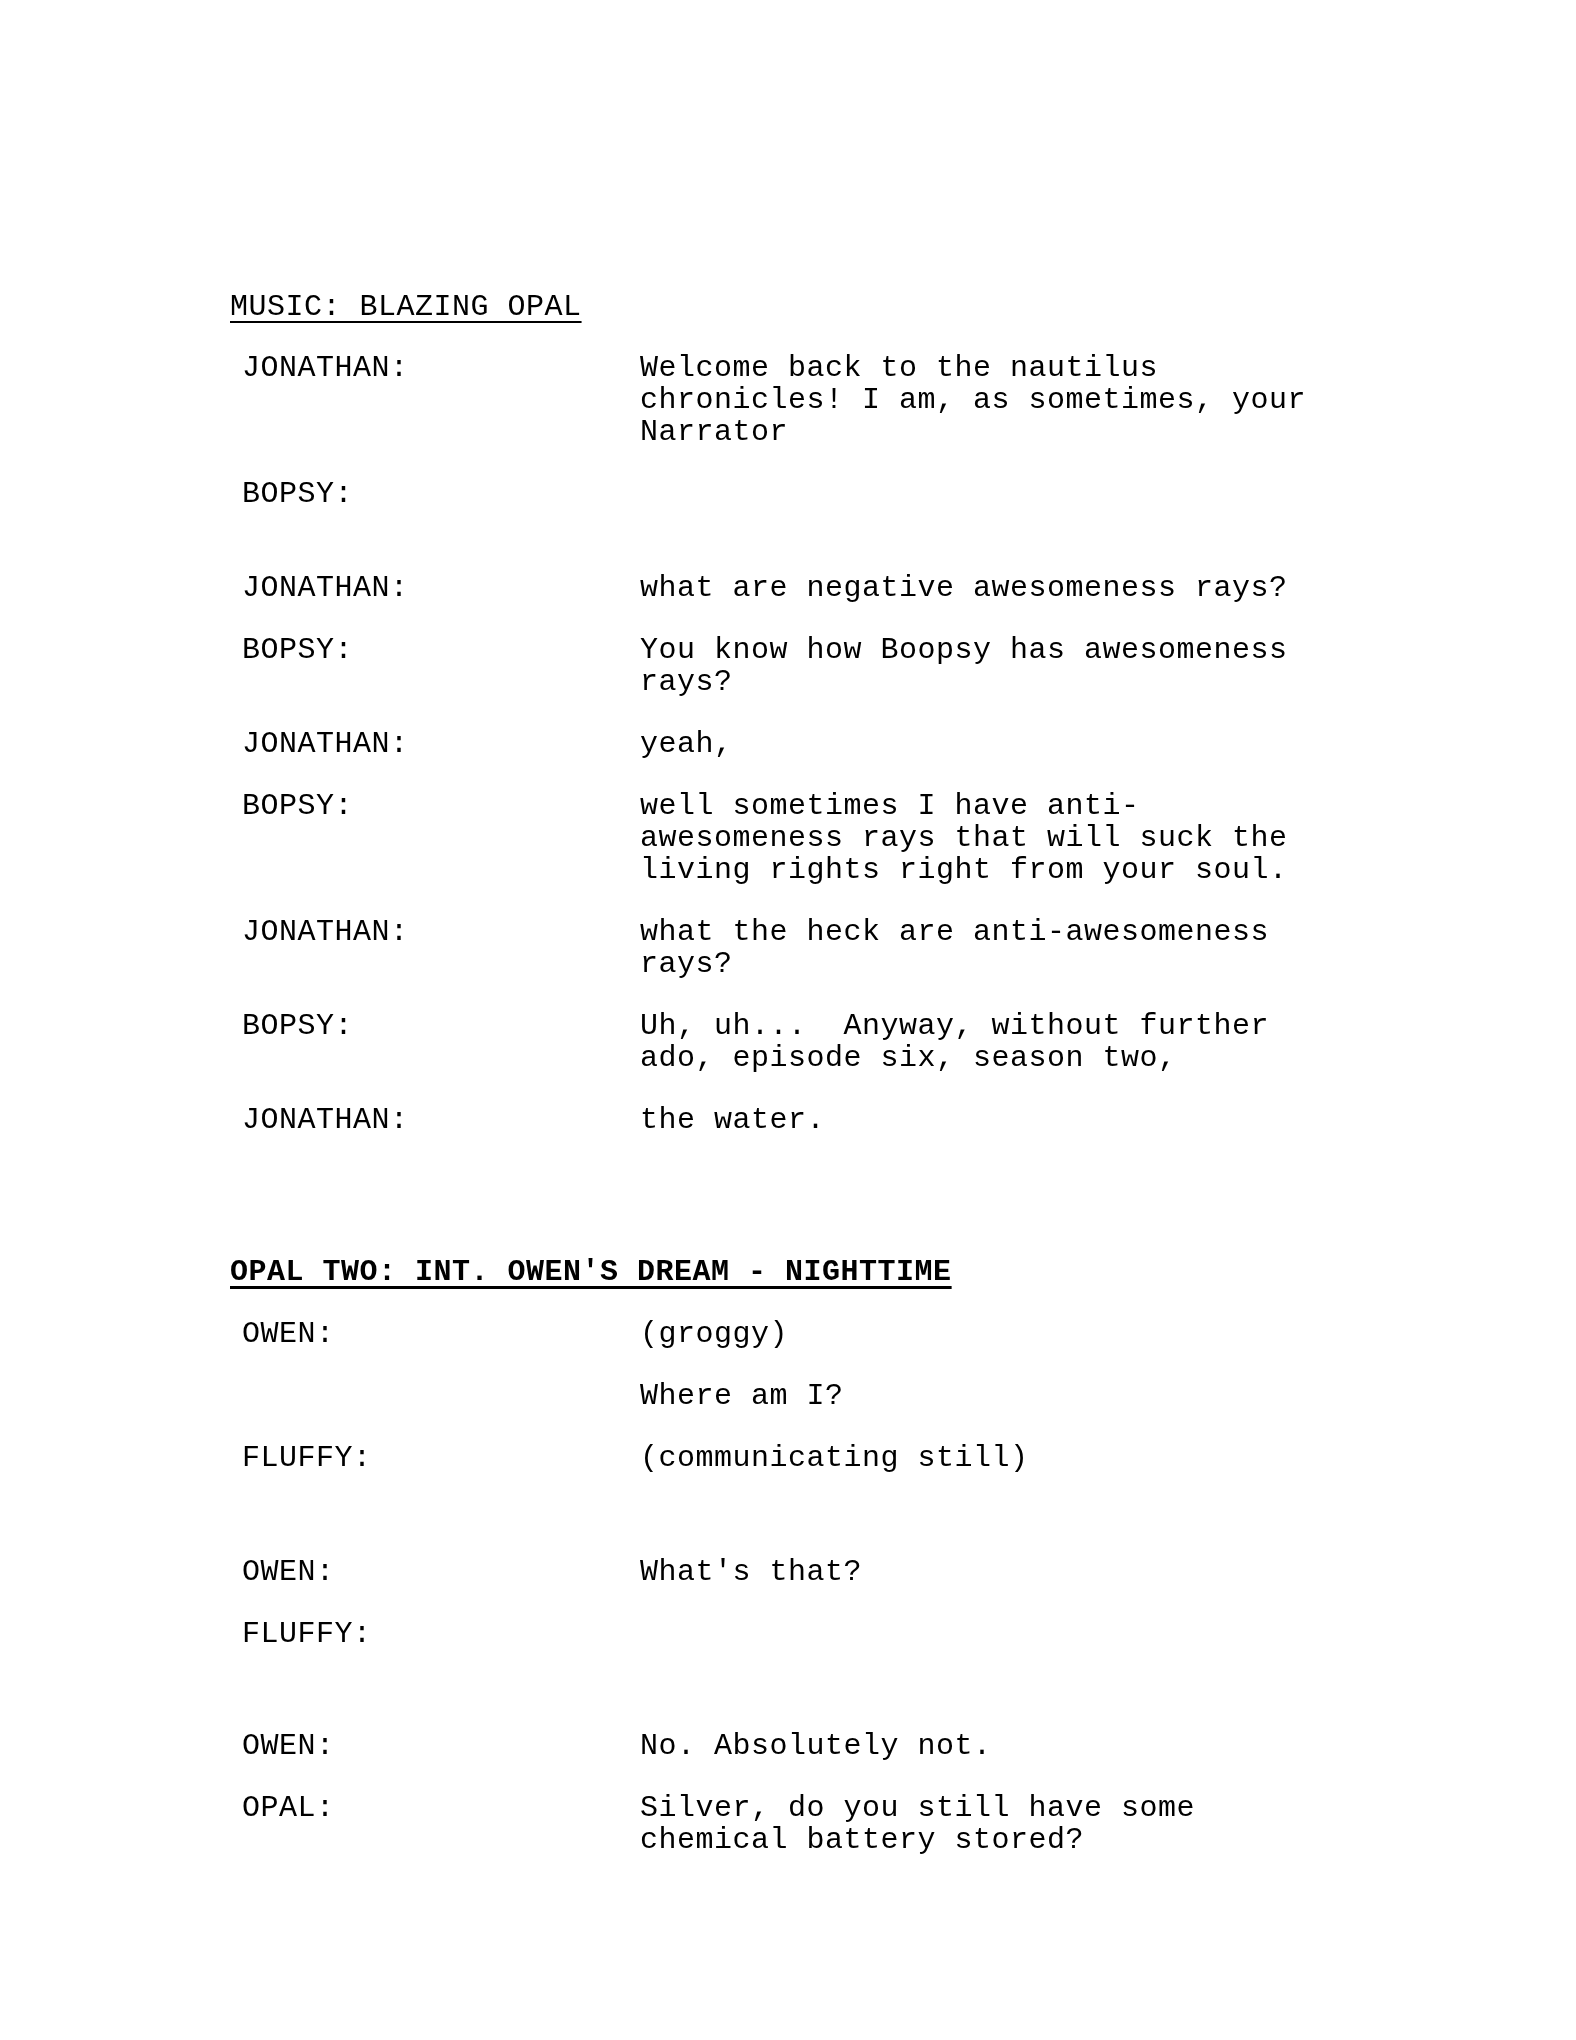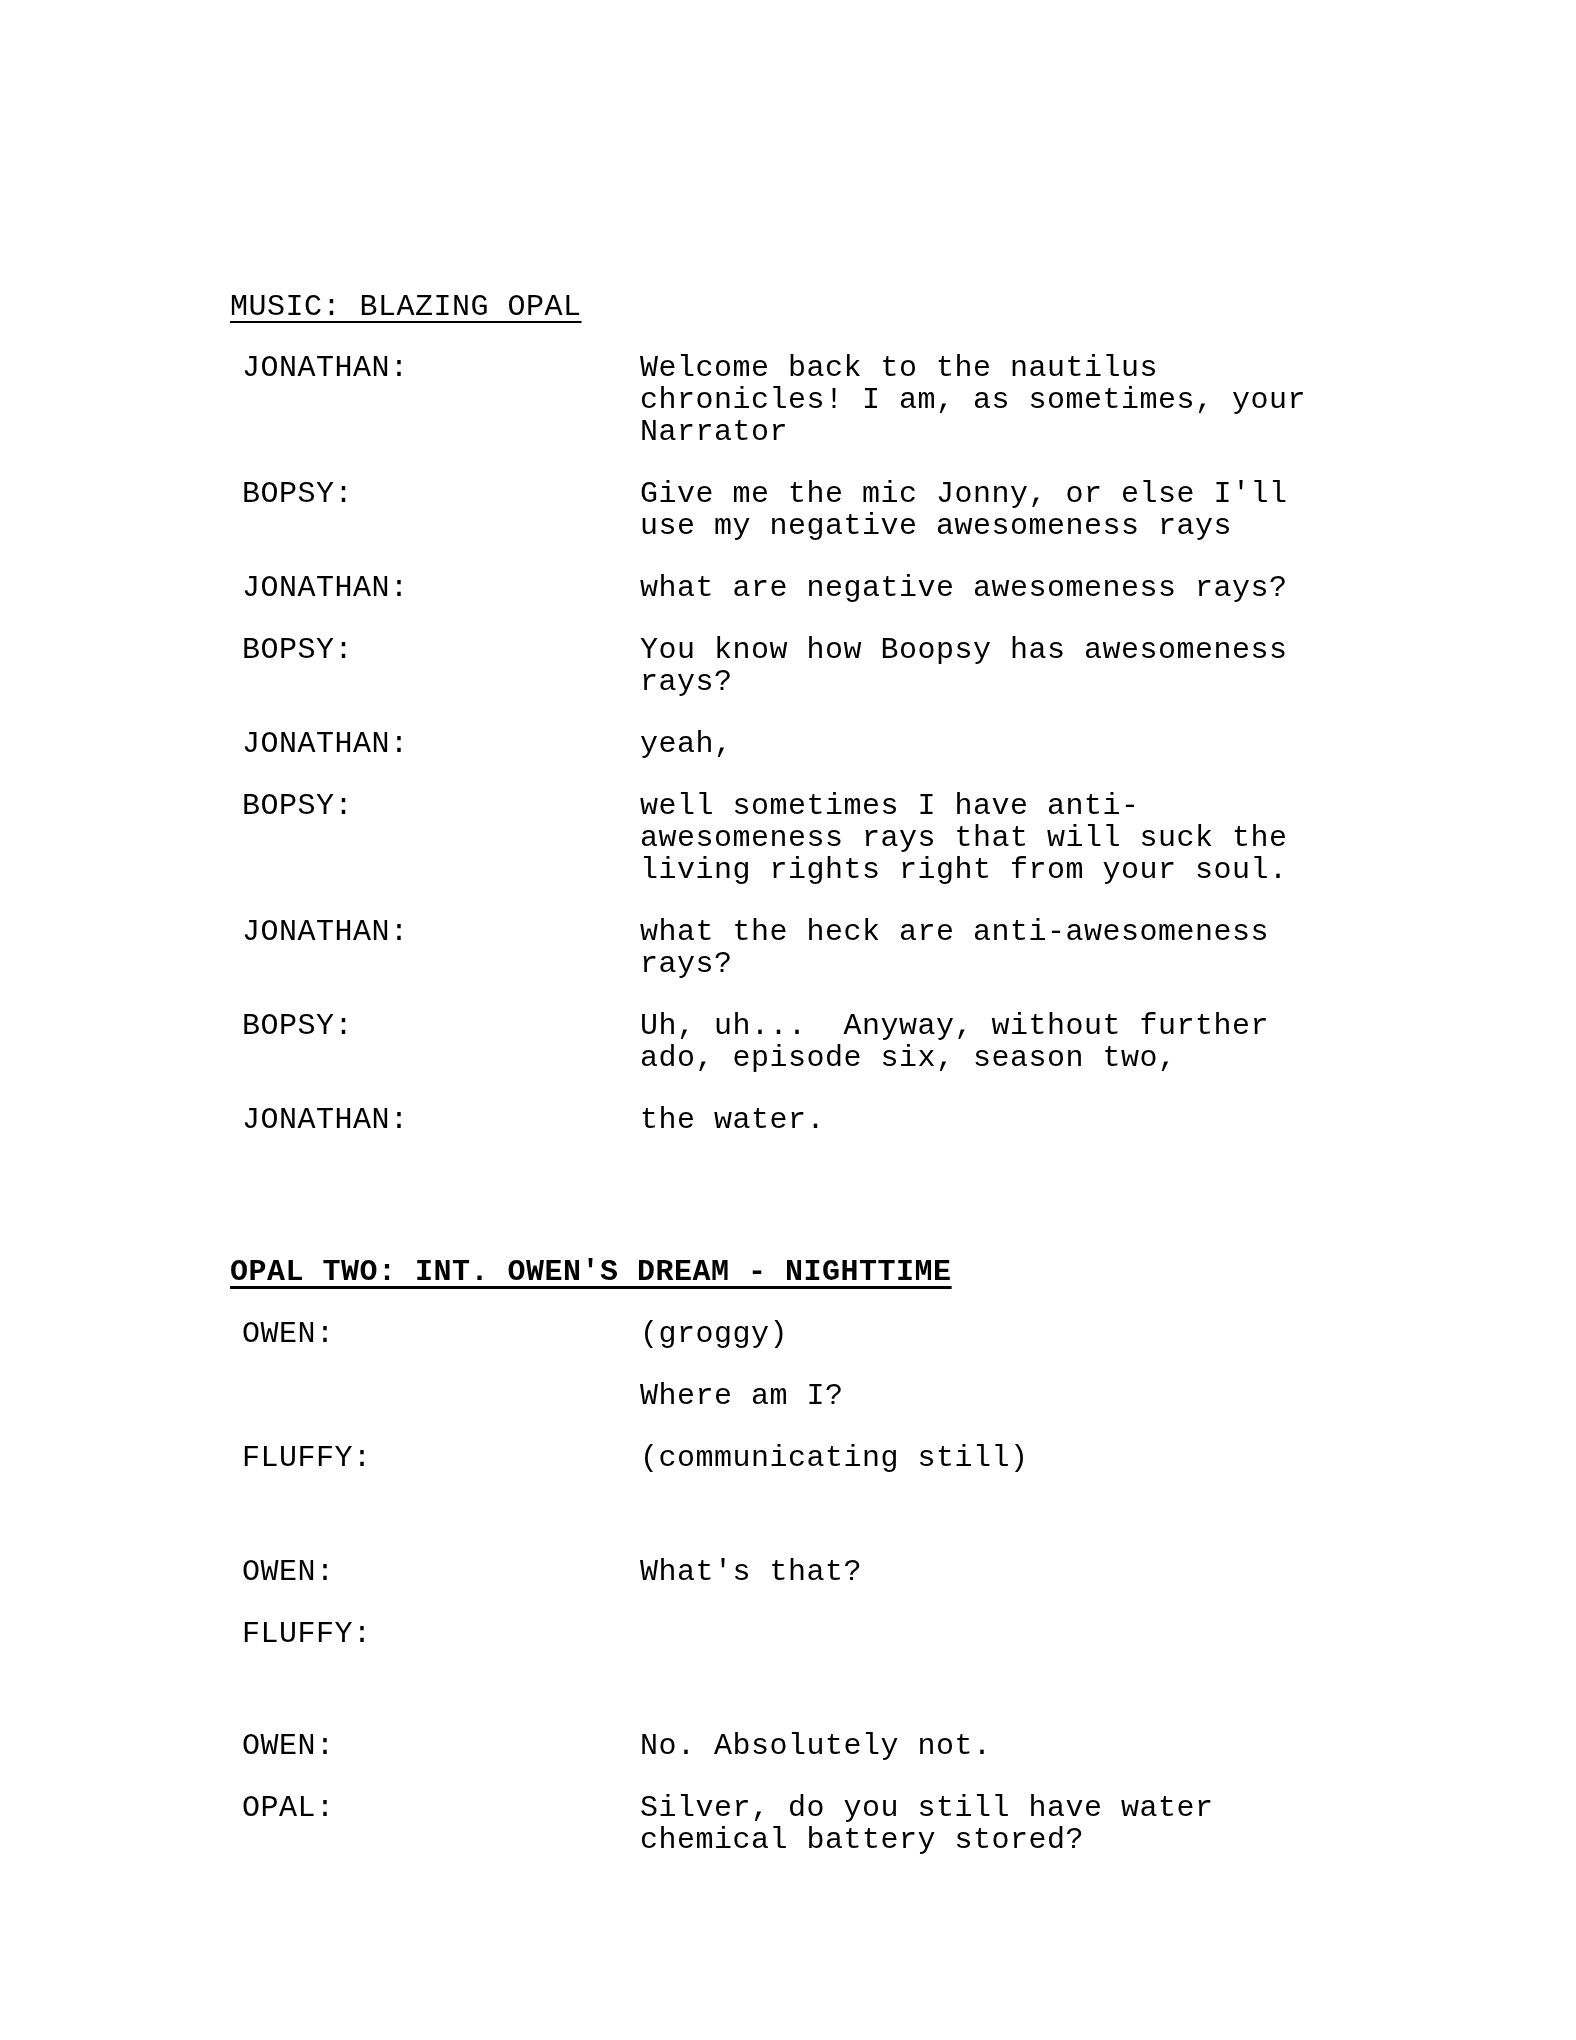--- a/index.html
+++ b/index.html
@@ -68,22 +68,20 @@
 
   <div class="block" style="top:352px">
     <span class="speaker">JONATHAN:</span>
     <div class="dialogue">Welcome back to the nautilus
 chronicles! I am, as sometimes, your
 Narrator</div>
   </div>
 
   <div class="block" style="top:478px">
     <span class="speaker">BOPSY:</span>
-    <div class="dialogue">Give me the mic Jonny, or else I'll
-use my negative awesomeness rays</div>
   </div>
 
   <div class="block" style="top:572px">
     <span class="speaker">JONATHAN:</span>
     <div class="dialogue">what are negative awesomeness rays?</div>
   </div>
 
   <div class="block" style="top:634px">
     <span class="speaker">BOPSY:</span>
     <div class="dialogue">You know how Boopsy has awesomeness
@@ -145,17 +143,17 @@
     <span class="speaker">FLUFFY:</span>
   </div>
 
   <div class="block" style="top:1730px">
     <span class="speaker">OWEN:</span>
     <div class="dialogue">No. Absolutely not.</div>
   </div>
 
   <div class="block" style="top:1792px">
     <span class="speaker">OPAL:</span>
-    <div class="dialogue">Silver, do you still have water
+    <div class="dialogue">Silver, do you still have some
 chemical battery stored?</div>
   </div>
 
 </div>
 
 </body></html>

